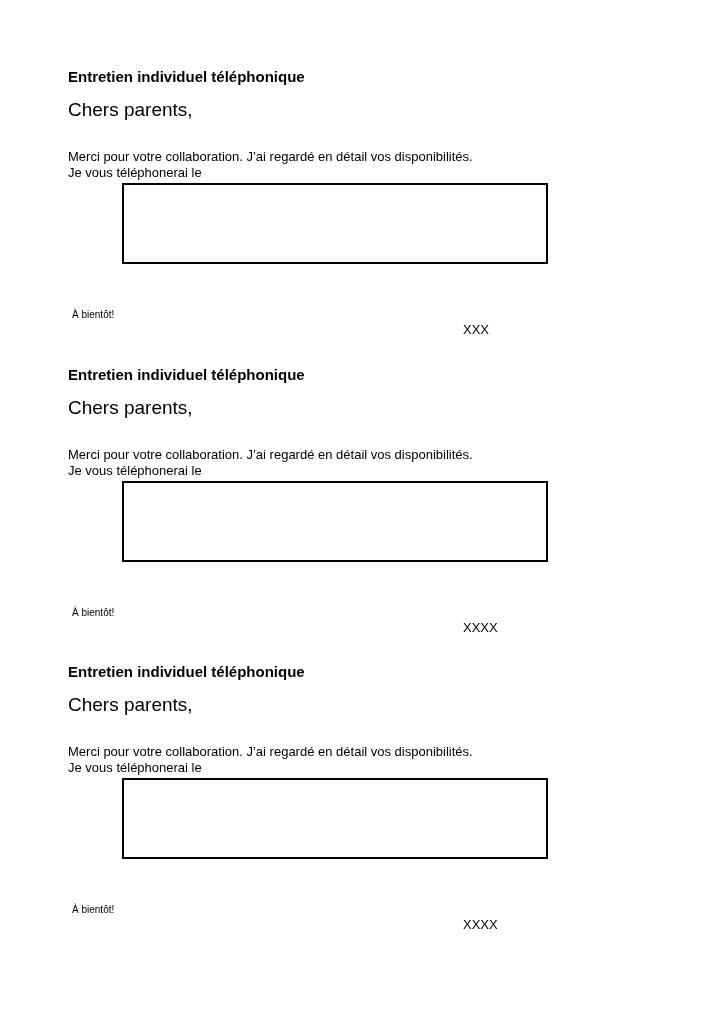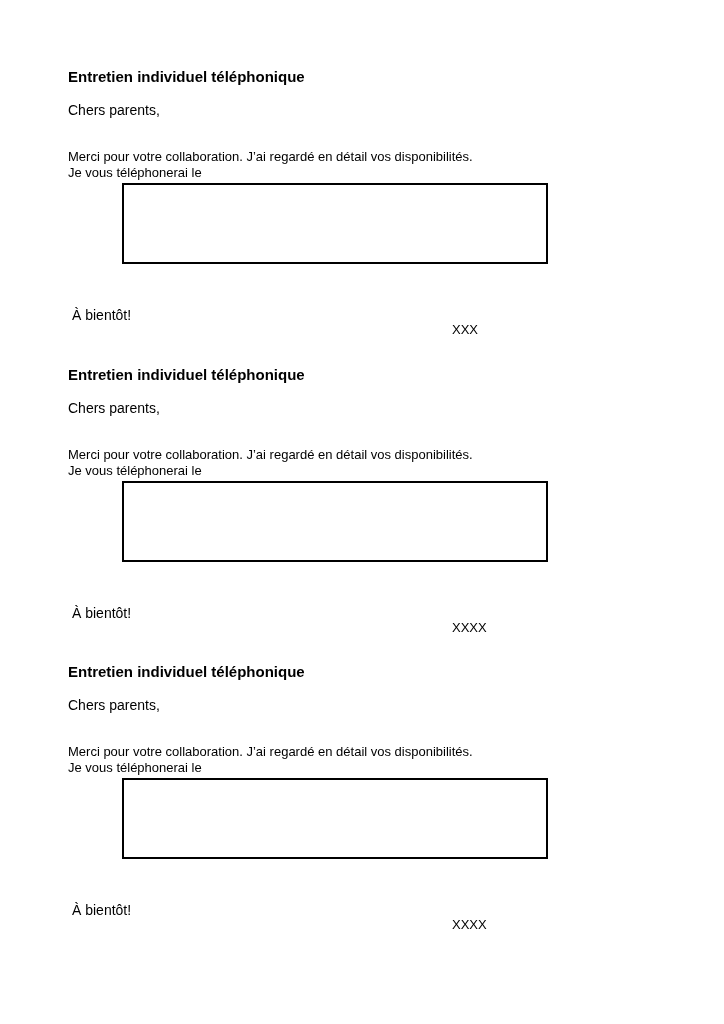--- a/index.html
+++ b/index.html
@@ -32,21 +32,21 @@
     top: 0;
     font-size: 15px;
     font-weight: bold;
     line-height: 16px;
     white-space: nowrap;
   }
   .greeting {
     position: absolute;
     left: 0;
     top: 33px;
-    font-size: 14px;
+    font-size: 19px;
     line-height: 16px;
     white-space: nowrap;
   }
   .body-par {
     position: absolute;
     left: 0;
     top: 80px;
     font-size: 13px;
     line-height: 16px;
     white-space: nowrap;
@@ -58,27 +58,27 @@
     width: 426px;
     height: 81px;
     border: 2px solid #000000;
     box-sizing: border-box;
     background: #ffffff;
   }
   .closing {
     position: absolute;
     left: 4px;
     top: 238px;
-    font-size: 14px;
+    font-size: 10px;
     line-height: 16px;
     white-space: nowrap;
   }
   .signature {
     position: absolute;
-    left: 384px;
+    left: 395px;
     top: 253px;
     font-size: 13px;
     line-height: 16px;
     white-space: nowrap;
   }
 </style>
 </head>
 <body>
 
 <div class="page">

